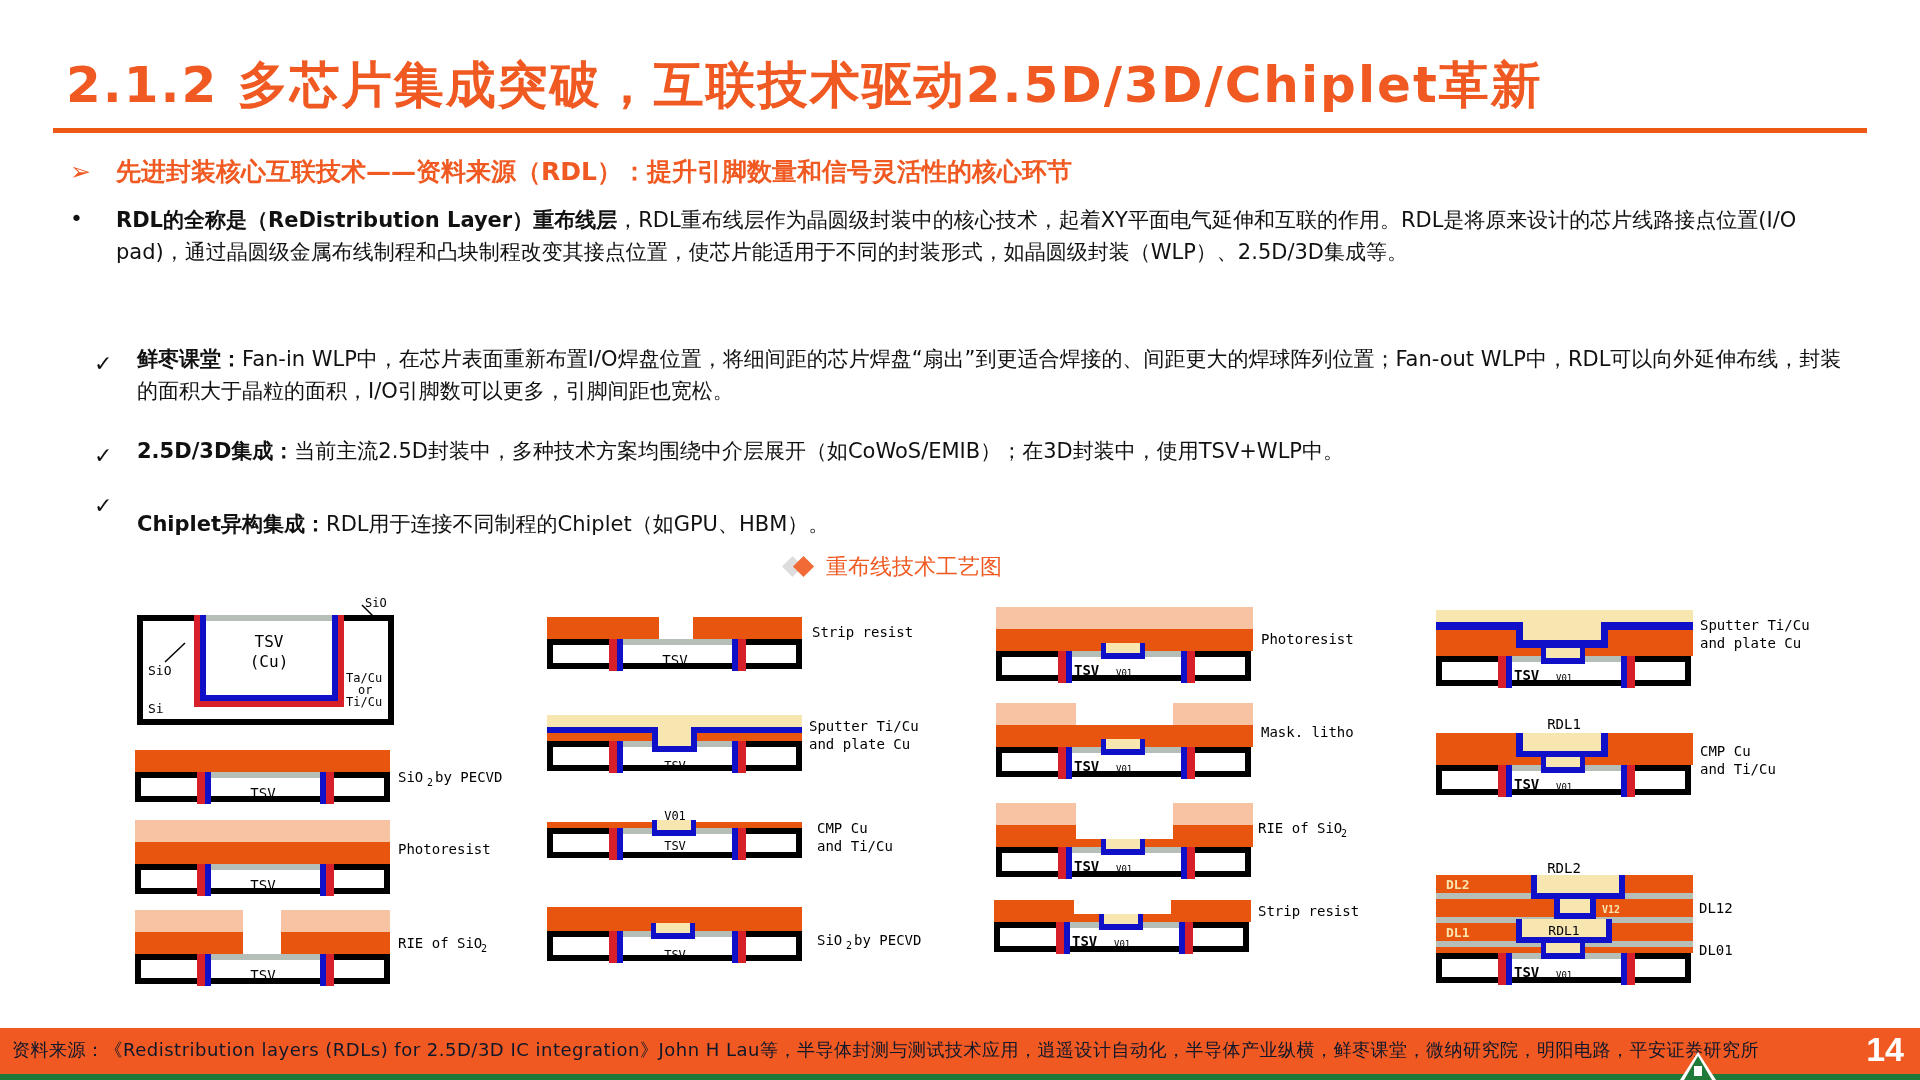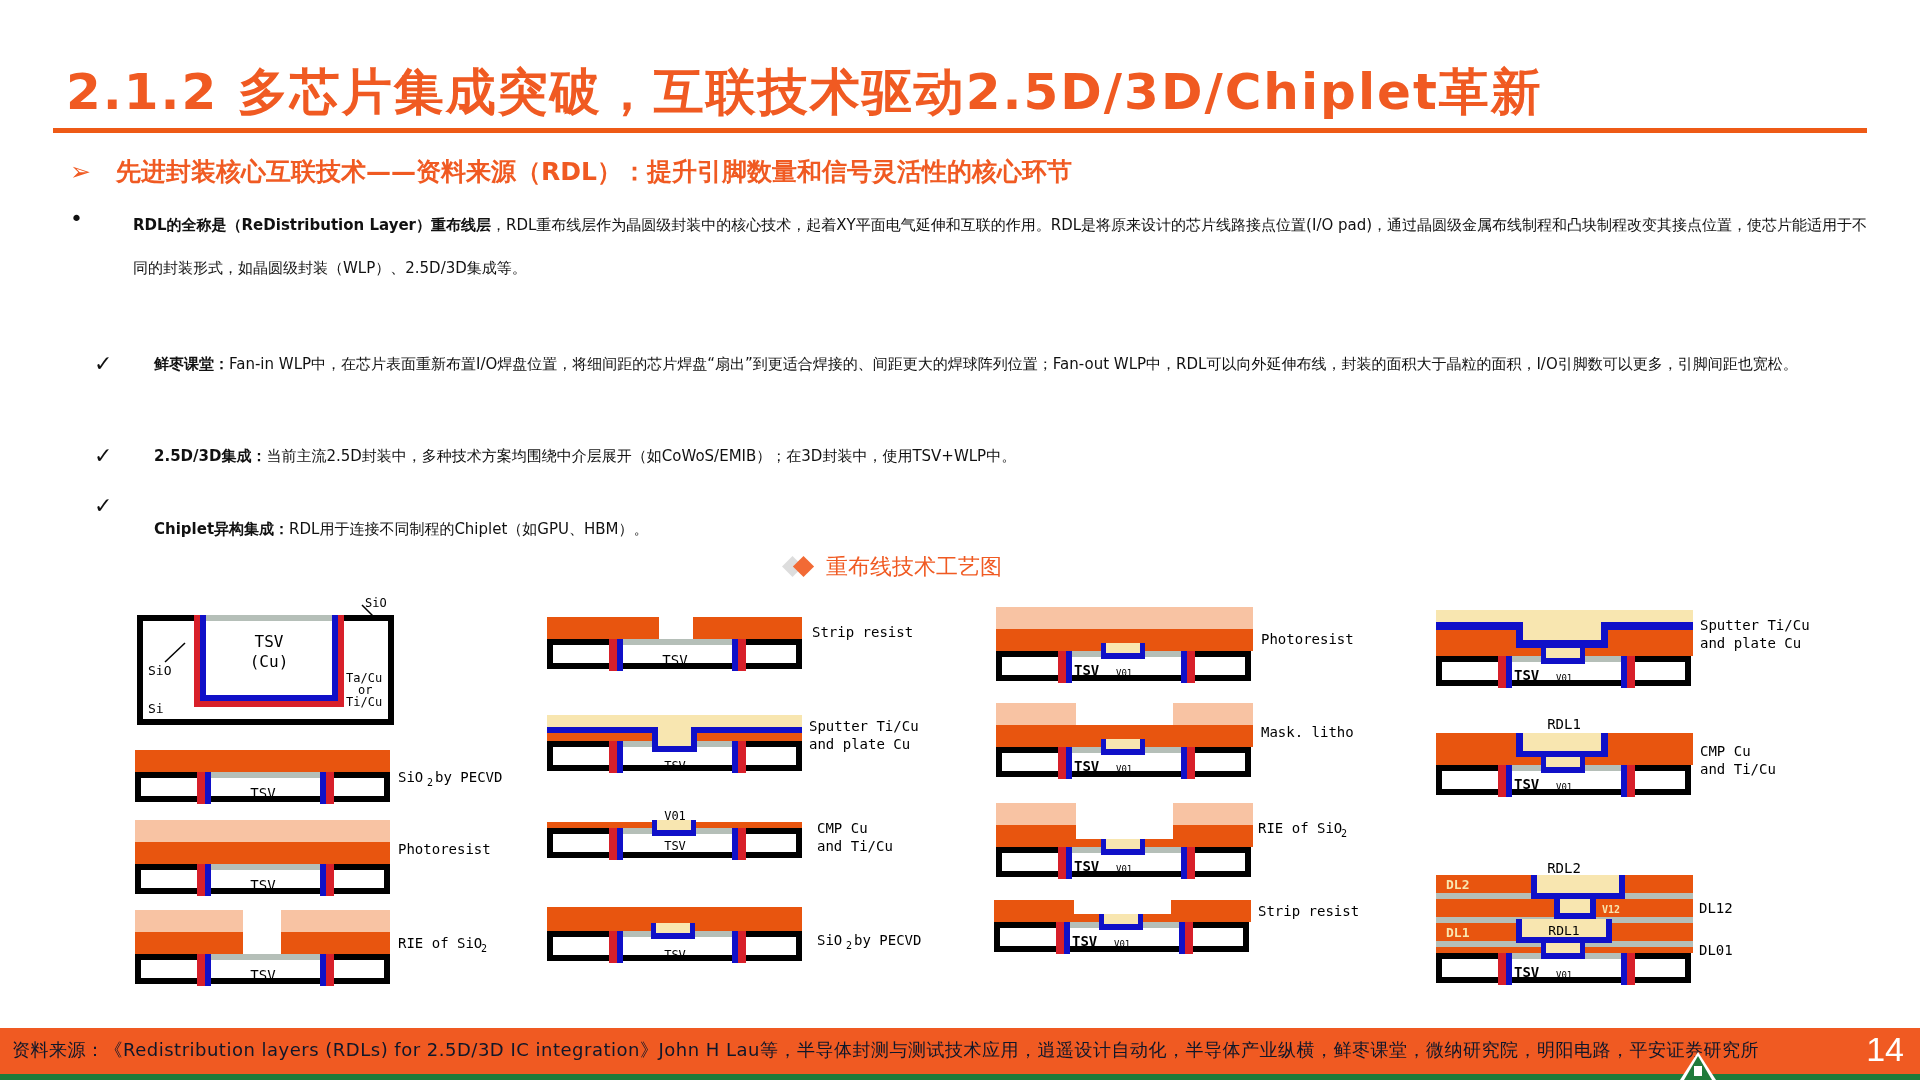--- a/index.html
+++ b/index.html
@@ -1,34 +1,34 @@
 <!DOCTYPE html>
 <html><head>
 <meta charset="utf-8">
 <style>
   html, body { margin:0; padding:0; }
   body { width:1920px; height:1080px; position:relative; background:#ffffff; overflow:hidden;
          font-family:"DejaVu Sans", "Liberation Sans", sans-serif; color:#111; }
-  .title { position:absolute; left:66px; top:59px; font-size:50px; color:#F05A22; font-weight:bold; letter-spacing:2px; white-space:nowrap; }
+  .title { position:absolute; left:66px; top:52px; font-size:50px; color:#F05A22; font-weight:bold; letter-spacing:2px; white-space:nowrap; }
   .title-rule { position:absolute; left:53px; top:128px; width:1814px; height:5px; background:#EE5A16; }
   .subhead { position:absolute; left:70px; top:155px; font-size:25px; color:#F05A22; font-weight:bold; white-space:nowrap; }
   .subhead .arrow { display:inline-block; width:28px; margin-right:18px; }
-  .para { position:absolute; font-size:15px; line-height:43px; color:#111;margin-left:17px; }
+  .para { position:absolute; font-size:21px; line-height:32px; color:#111; }
   .bullet-dot { position:absolute; left:70px; top:206px; font-size:22px; }
   .p1 { left:116px; top:204px; width:1740px; }
   .check { position:absolute; font-size:22px; left:94px; }
   .ci { left:137px; width:1720px; }
   b, .bold { font-weight:bold; }
   .caption { position:absolute; left:782px; top:552px; display:flex; align-items:center; font-size:22px; color:#F05A22; white-space:nowrap;text-align:right; }
   .caption .dia { width:30px; height:28px; position:relative; margin-right:14px; }
   .diagram { position:absolute; left:120px; top:585px; width:1720px; height:405px; }
   .diagram svg text { font-family:"DejaVu Sans Mono", "Liberation Mono", monospace; }
   .footer { position:absolute; left:0; top:1028px; width:1920px; height:46px; background:#F05A22; }
   .footer-text { position:absolute; left:12px; top:1038px; font-size:18px; color:#0f172a; white-space:nowrap; letter-spacing:0.5px; }
-  .page-no { position:absolute; right:16px; top:1030px; font-size:34px; color:#fff; font-weight:normal; font-family:"Liberation Sans", sans-serif; }
+  .page-no { position:absolute; right:16px; top:1030px; font-size:34px; color:#fff; font-weight:bold; font-family:"Liberation Sans", sans-serif; }
   .footer-line { position:absolute; left:0; top:1074px; width:1920px; height:6px; background:#1F7A3A; }
   .logo { position:absolute; left:1680px; top:1052px; width:36px; height:28px; }
 </style>
 </head>
 <body>
 
 <div class="title">2.1.2 多芯片集成突破，互联技术驱动2.5D/3D/Chiplet革新</div>
 <div class="title-rule"></div>
 
 <div class="subhead">

